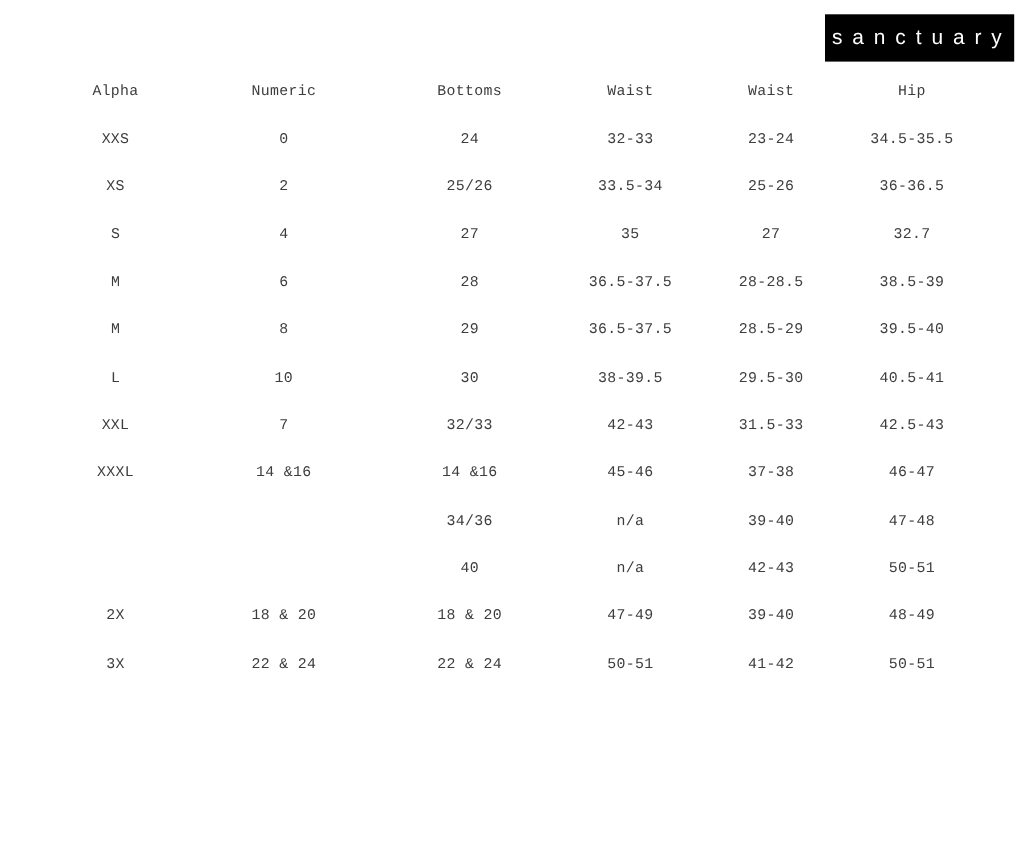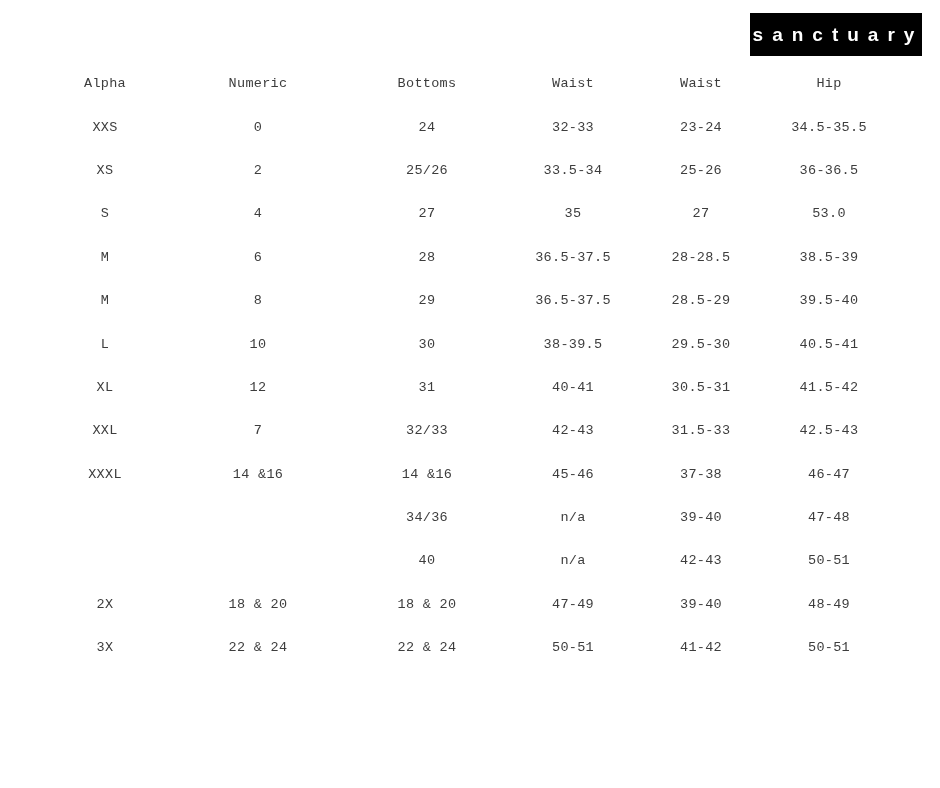--- a/index.html
+++ b/index.html
@@ -22,21 +22,21 @@
     width: 172px;
     height: 43px;
     background: #000000;
     display: flex;
     align-items: center;
     justify-content: center;
   }
   .logo span {
     color: #ffffff;
     font-size: 19px;
-    font-weight: 700;
+    font-weight: 400;
     letter-spacing: 9px;
     padding-left: 4px; 
     white-space: nowrap;
   }
   table.size-table {
     position: absolute;
     left: 20px;
     top: 62px;
     border-collapse: collapse;
     table-layout: fixed;
@@ -104,21 +104,21 @@
         <td>33.5-34</td>
         <td>25-26</td>
         <td>36-36.5</td>
       </tr>
       <tr>
         <td>S</td>
         <td>4</td>
         <td>27</td>
         <td>35</td>
         <td>27</td>
-        <td>53.0</td>
+        <td>32.7</td>
       </tr>
       <tr>
         <td>M</td>
         <td>6</td>
         <td>28</td>
         <td>36.5-37.5</td>
         <td>28-28.5</td>
         <td>38.5-39</td>
       </tr>
       <tr>
@@ -129,28 +129,20 @@
         <td>28.5-29</td>
         <td>39.5-40</td>
       </tr>
       <tr>
         <td>L</td>
         <td>10</td>
         <td>30</td>
         <td>38-39.5</td>
         <td>29.5-30</td>
         <td>40.5-41</td>
-      </tr>
-      <tr>
-        <td>XL</td>
-        <td>12</td>
-        <td>31</td>
-        <td>40-41</td>
-        <td>30.5-31</td>
-        <td>41.5-42</td>
       </tr>
       <tr>
         <td>XXL</td>
         <td>7</td>
         <td>32/33</td>
         <td>42-43</td>
         <td>31.5-33</td>
         <td>42.5-43</td>
       </tr>
       <tr>

